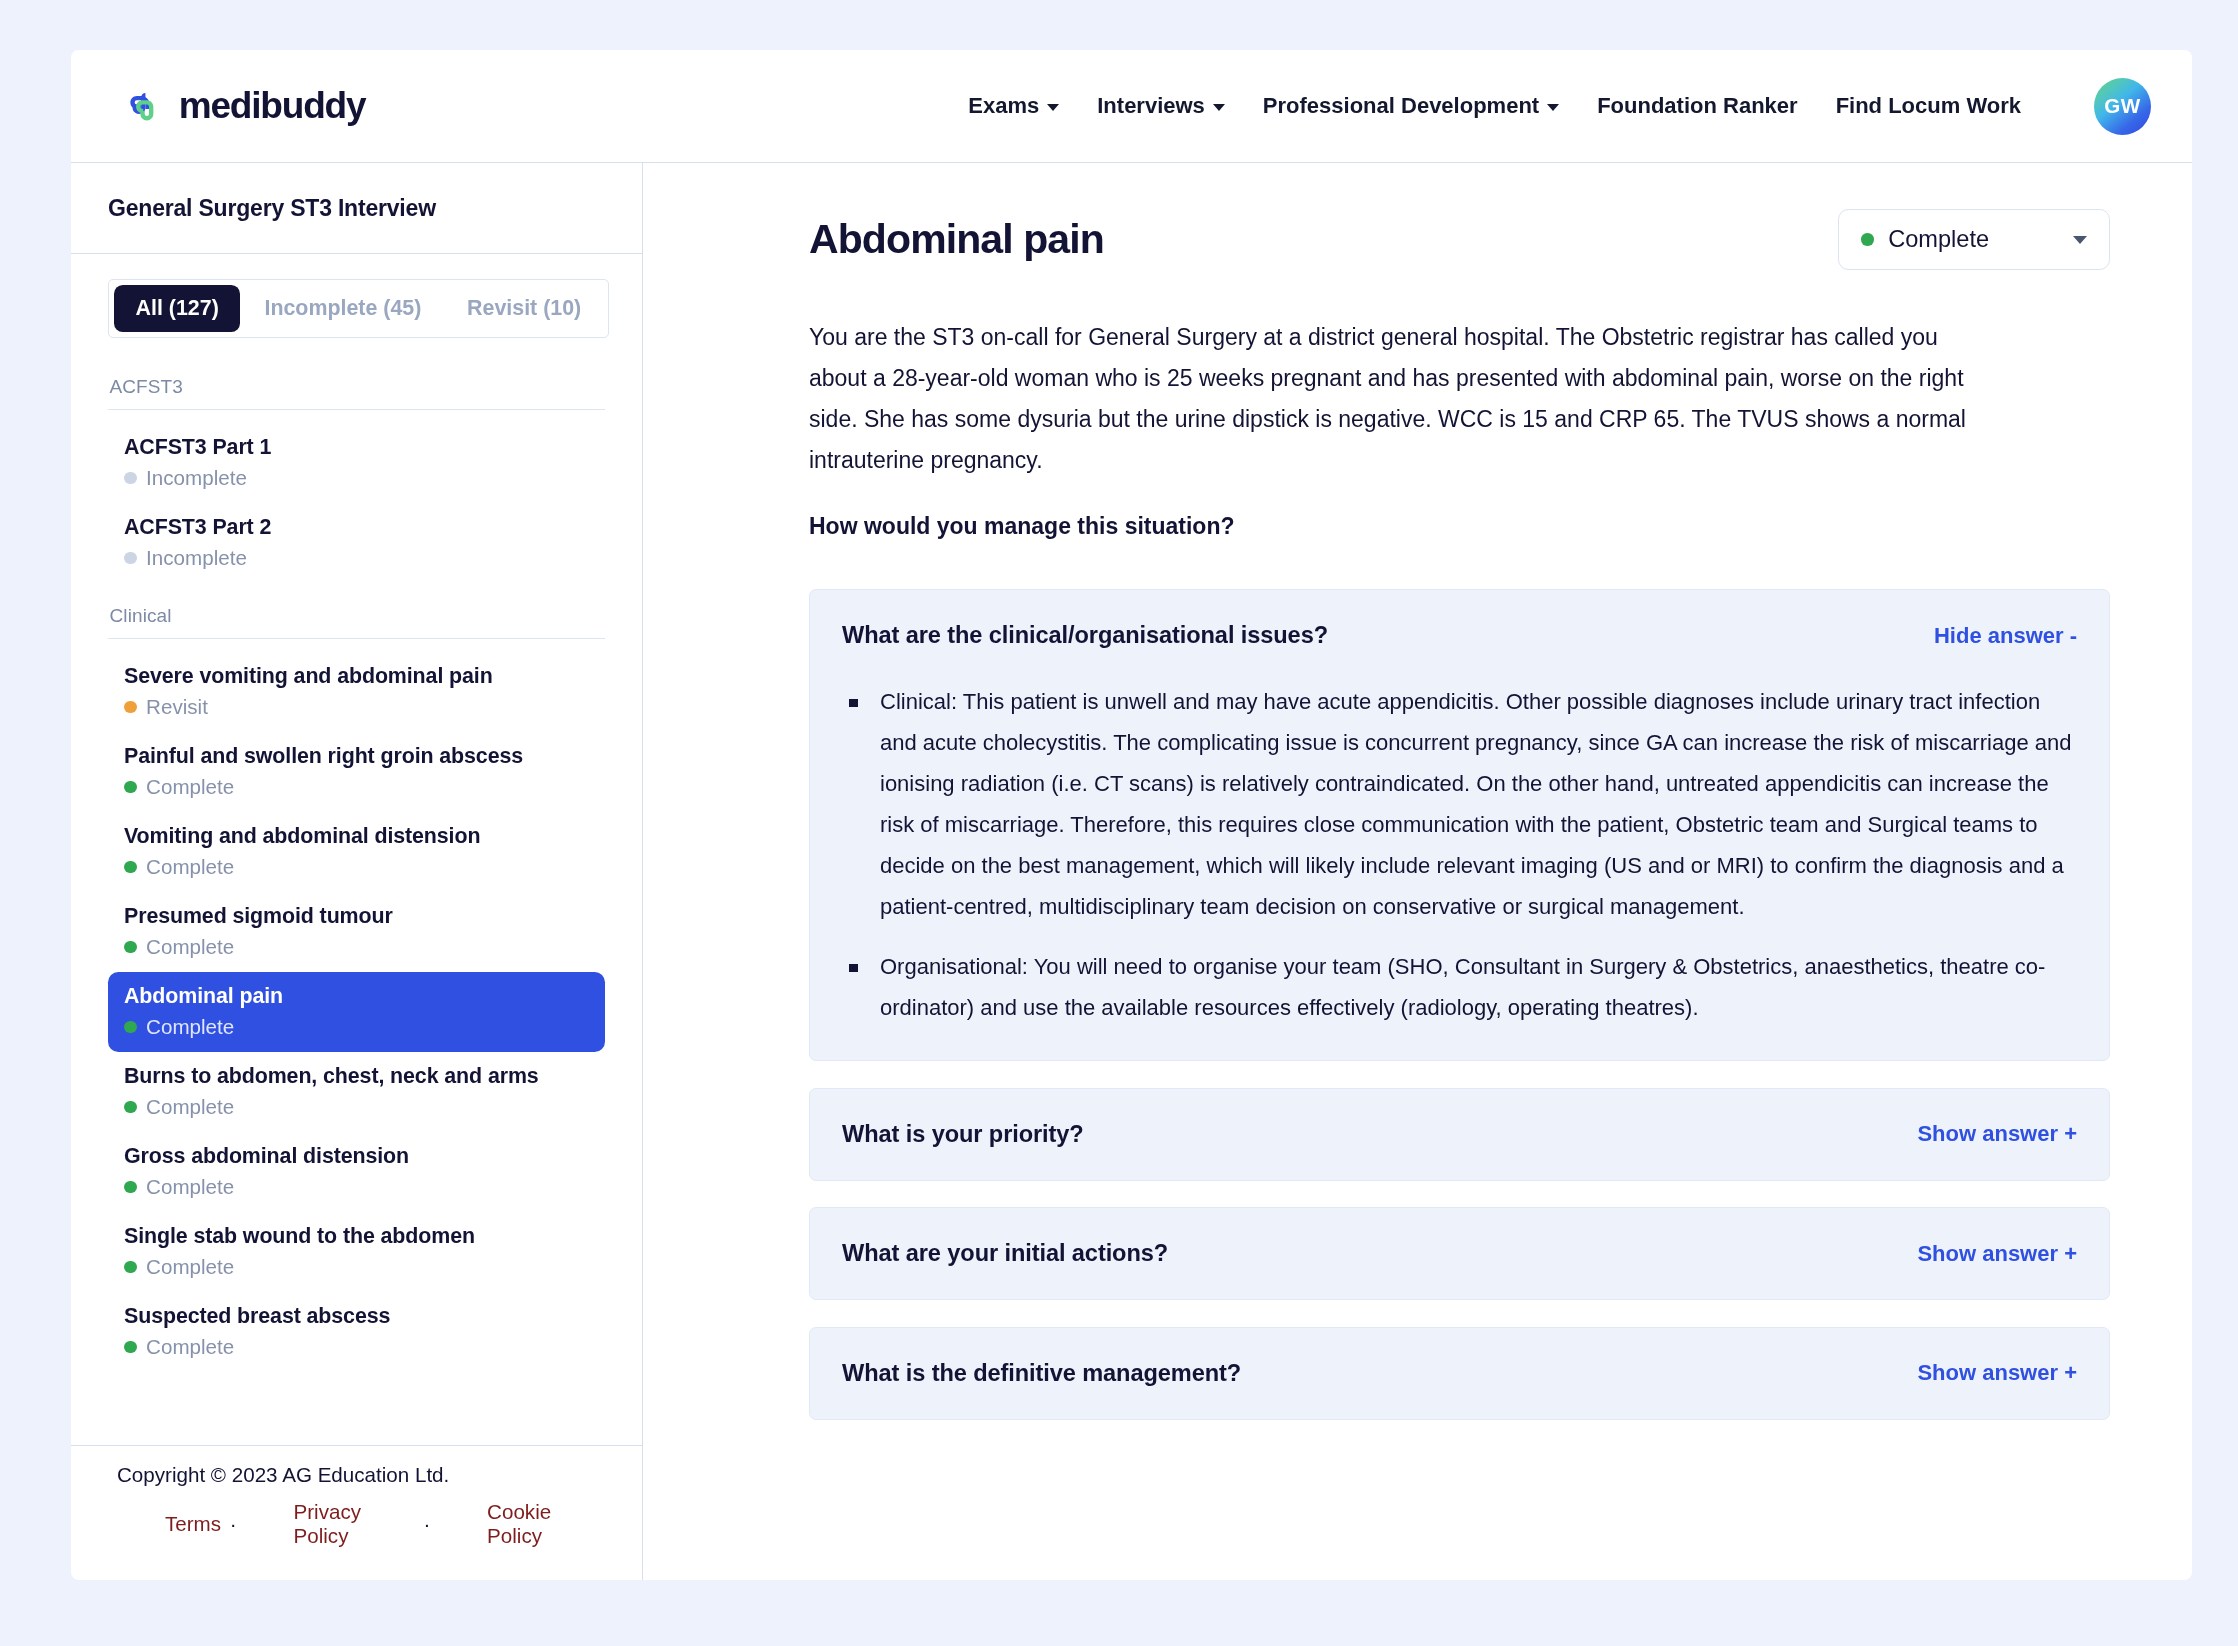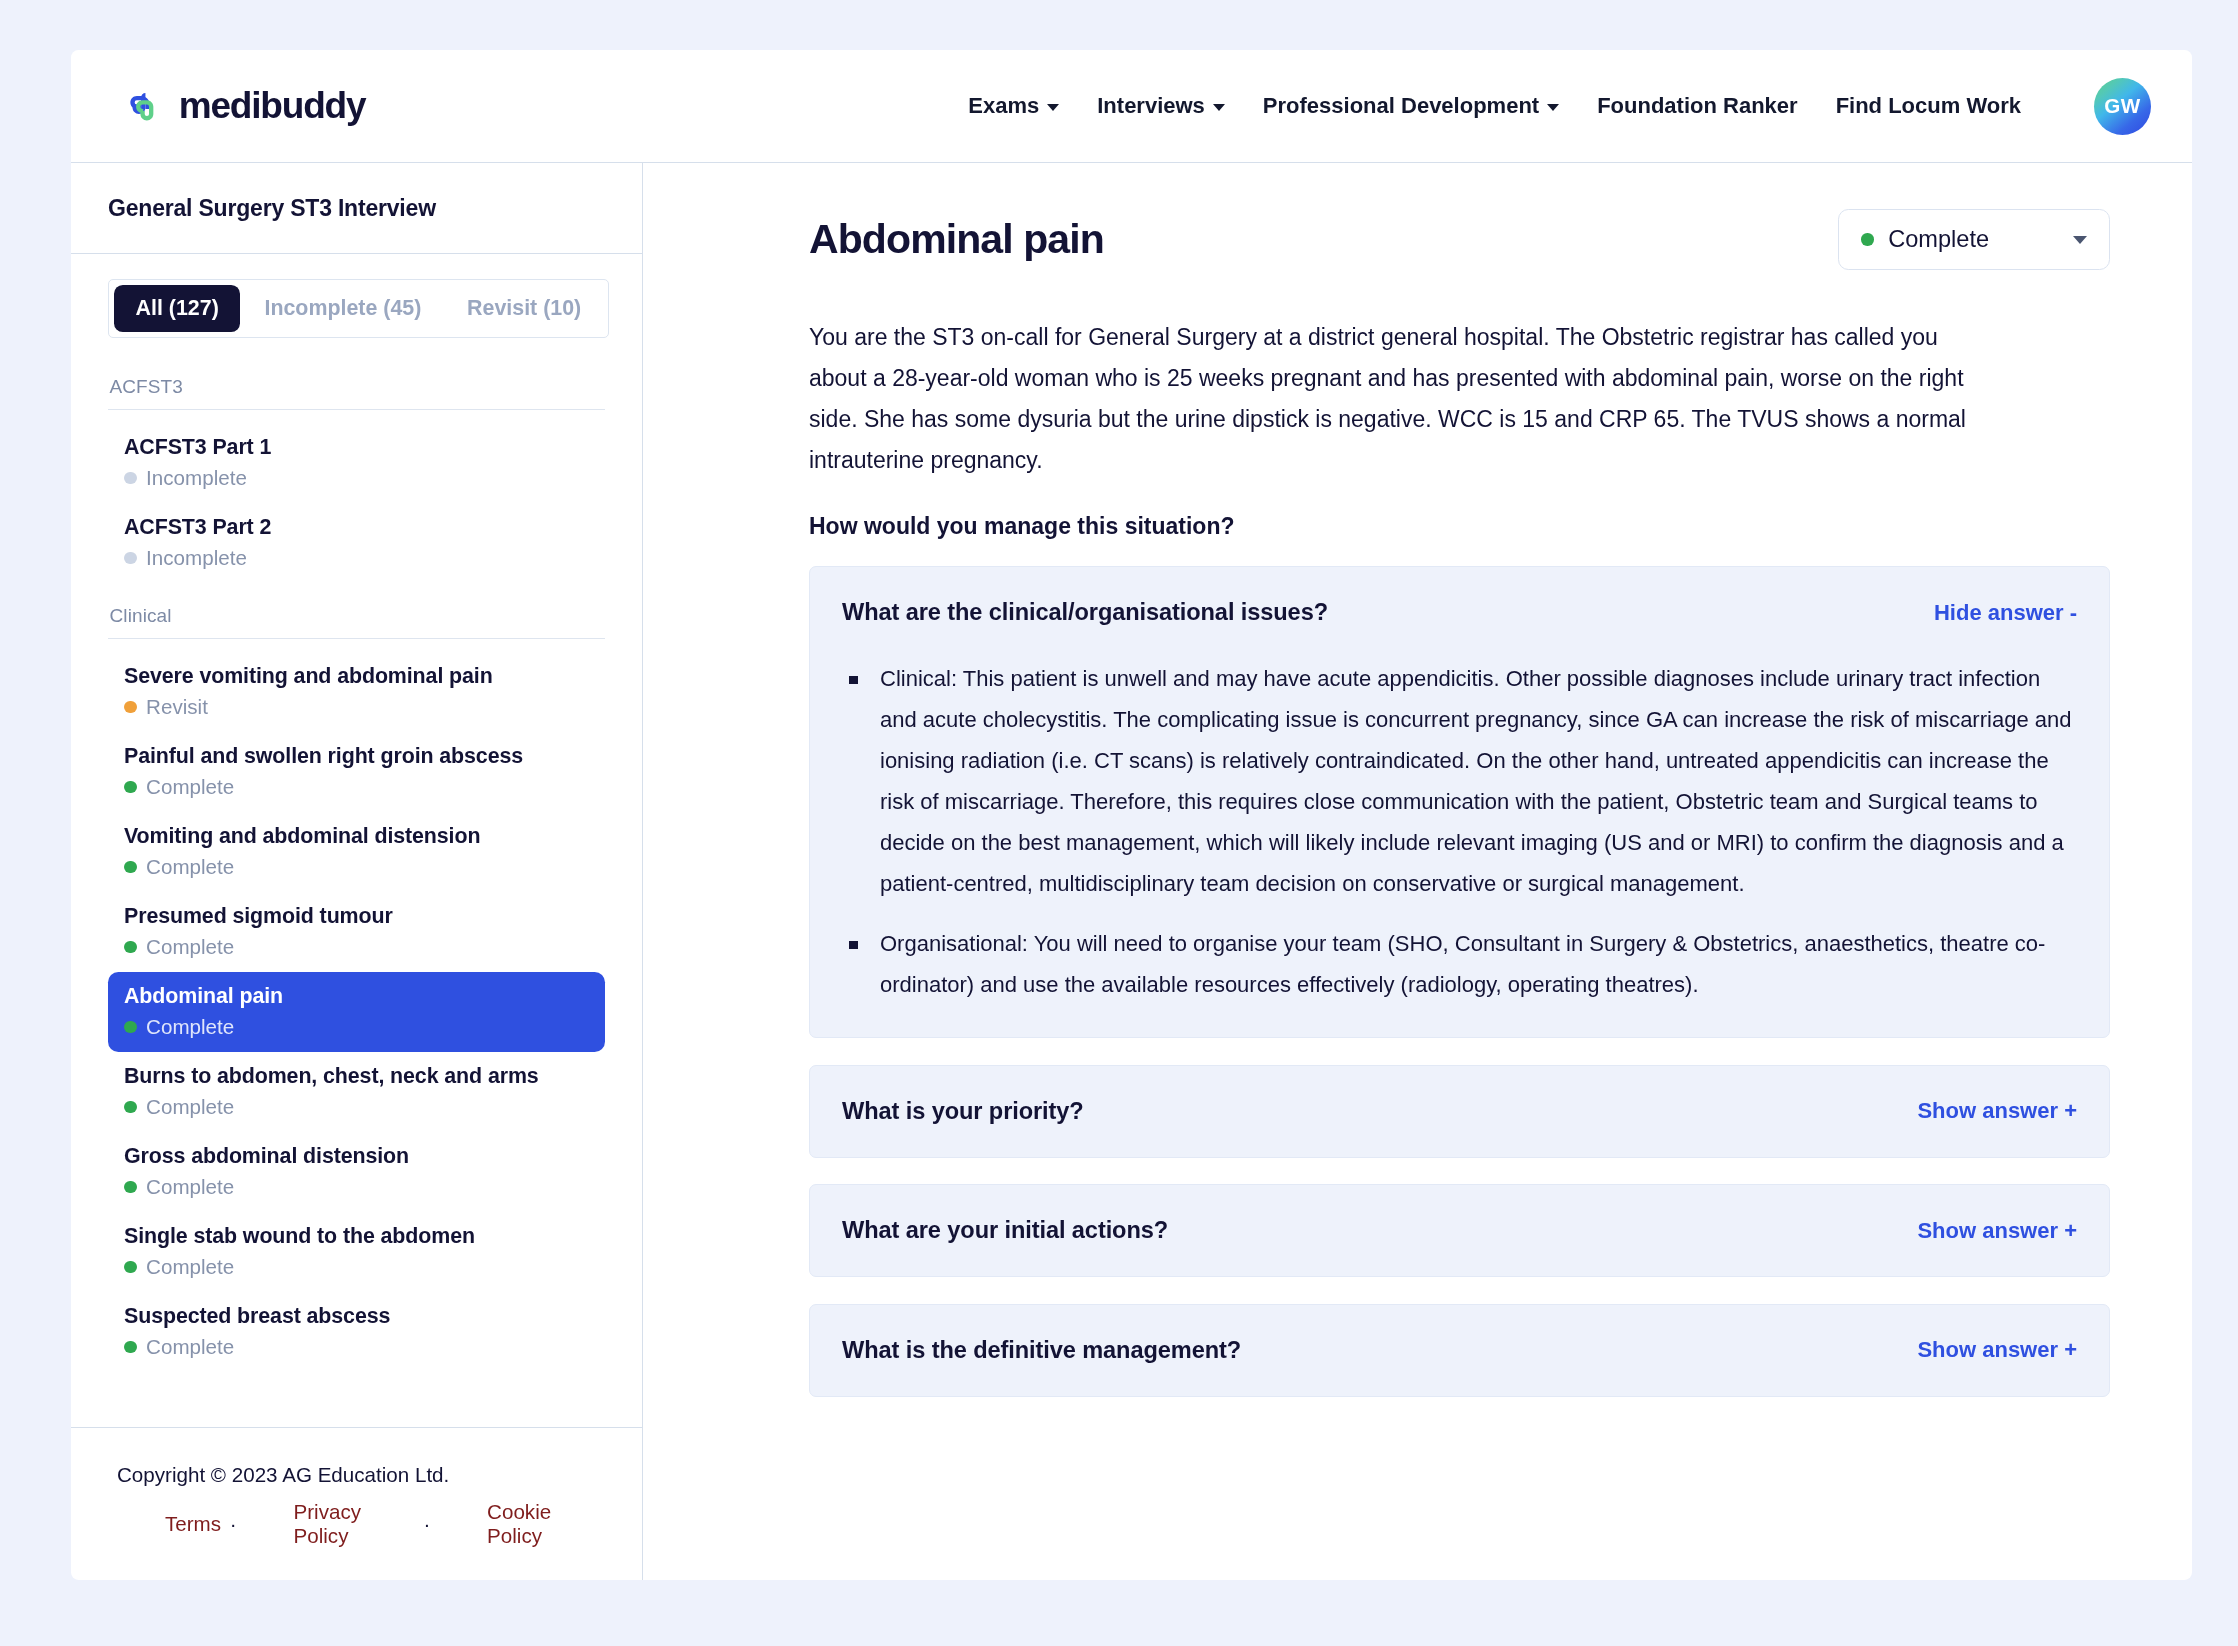--- a/index.html
+++ b/index.html
@@ -194,21 +194,21 @@
   .dot.complete   { background: #2fa84f; }
   .dot.revisit    { background: #f0a03a; }
   .dot.incomplete { background: #ccd5e4; }
 
   .topic.selected { background: #2f50e0; }
   .topic.selected .topic-name { color: #ffffff; }
   .topic.selected .topic-status { color: #dfe5fb; }
 
   .sidebar-footer {
     border-top: 1.5px solid #d6dfeb;
-    padding: 35px 37px 32px 46px;
+    padding: 17px 37px 32px 46px;
   }
 
   .copyright {
     font-size: 20.6px;
     color: #131335;
     margin-bottom: 13.3px;
   }
 
   .legal-links {
     font-size: 20.6px;
@@ -272,21 +272,21 @@
     line-height: 41px;
     color: #131335;
     max-width: 1189px;
     margin-bottom: 32px;
   }
 
   .prompt {
     font-size: 23px;
     font-weight: 700;
     color: #131335;
-    margin-bottom: 26px;
+    margin-bottom: 49px;
   }
 
   .qcard {
     background: #eef2fb;
     border: 1.5px solid #e2e9f6;
     border-radius: 7px;
     margin-bottom: 26.5px;
     padding: 0 32px;
   }
 

